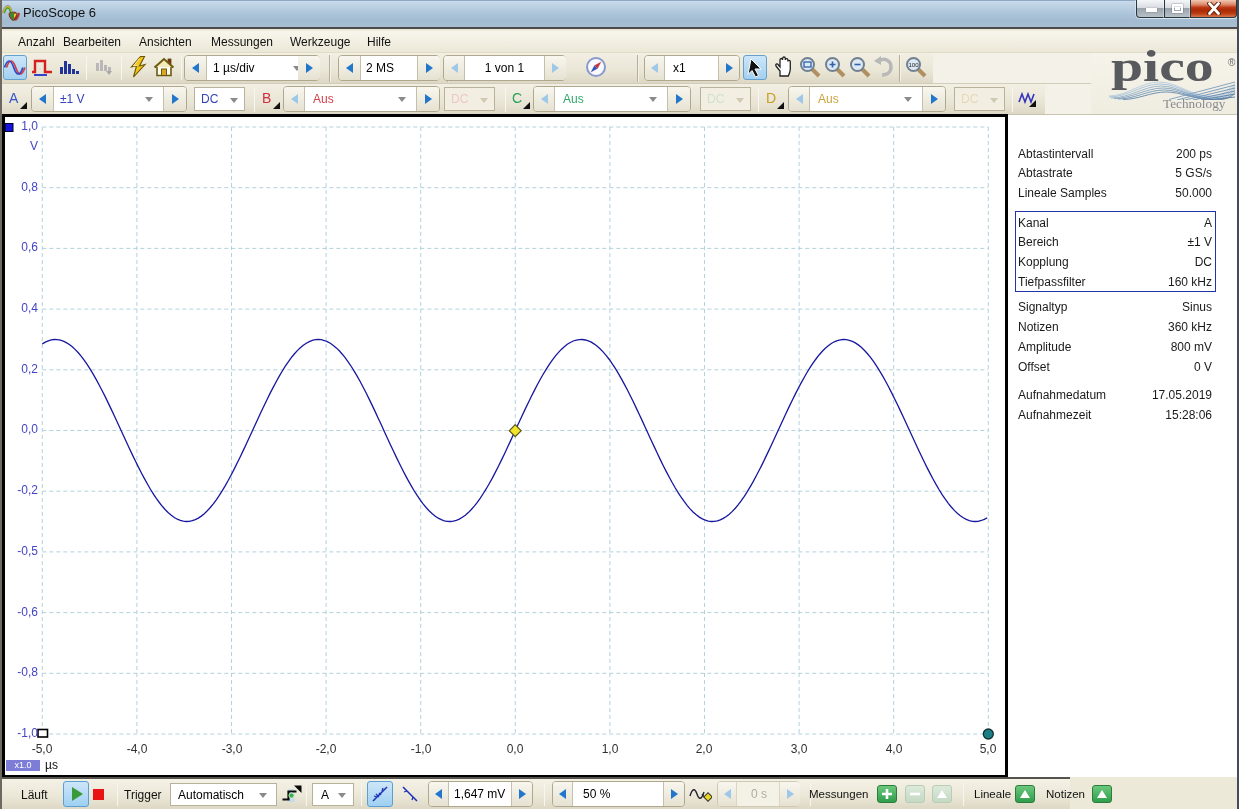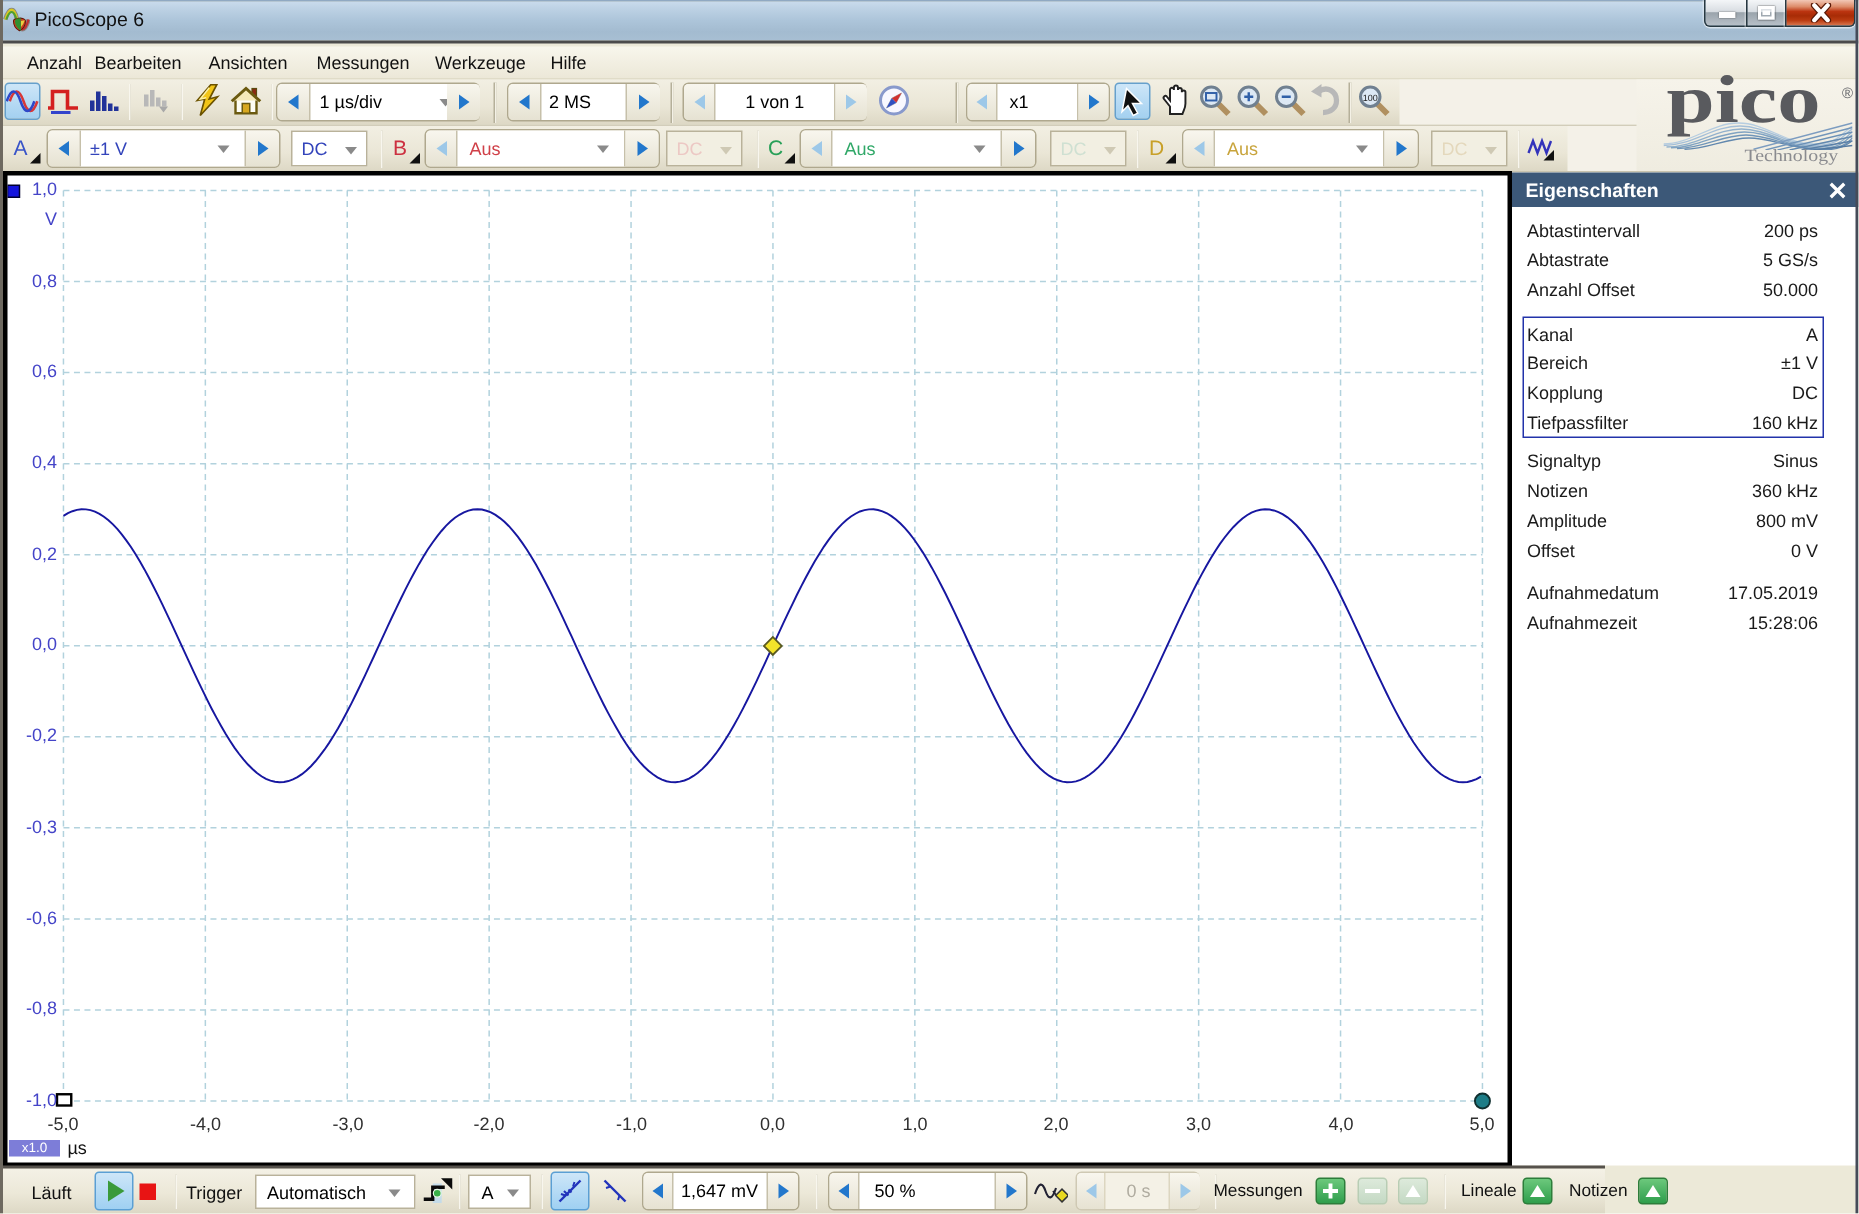--- a/index.html
+++ b/index.html
@@ -157,21 +157,21 @@
       </div>
   <div class="field" style="left:21px;width:58px">
         <span style="margin-left:5px">2 MS</span>
       </div>
   <div class="arrowbtn" style="left:79px;width:22px;border-radius:0 3px 3px 0">
         <div class="tri-r"></div>
       </div>
  </div>
  <div class="pane-sep" style="left:447px;top:2px;height:27px"></div>
 
- <div class="spin" style="left:455px;top:2px;width:123px;height:26px">
+ <div class="spin" style="left:443px;top:2px;width:123px;height:26px">
   <div class="arrowbtn" style="left:0;width:20px;border-radius:3px 0 0 3px">
         <div class="tri-l pale"></div>
       </div>
   <div class="field" style="left:20px;width:81px;justify-content:center">
         <span>1 von 1</span>
       </div>
   <div class="arrowbtn" style="left:101px;width:21px;border-radius:0 3px 3px 0">
         <div class="tri-r pale"></div>
       </div>
  </div>
@@ -374,50 +374,44 @@
 <rect x="0" y="6.5" width="8" height="8" fill="#1414dc" stroke="#000030" stroke-width="1"></rect>
 </svg>
 <div class="abs" id="axislabels" style="left:0;top:0;width:1008px;height:809px;pointer-events:none">
 <div class="ylab" style="left:2px;top:119px">1,0</div>
     <div class="ylab" style="left:2px;top:180px">0,8</div>
     <div class="ylab" style="left:2px;top:240px">0,6</div>
     <div class="ylab" style="left:2px;top:301px">0,4</div>
     <div class="ylab" style="left:2px;top:362px">0,2</div>
     <div class="ylab" style="left:2px;top:422px">0,0</div>
     <div class="ylab" style="left:2px;top:483px">-0,2</div>
-    <div class="ylab" style="left:2px;top:544px">-0,3</div>
+    <div class="ylab" style="left:2px;top:544px">-0,5</div>
     <div class="ylab" style="left:2px;top:605px">-0,6</div>
     <div class="ylab" style="left:2px;top:665px">-0,8</div>
     <div class="ylab" style="left:2px;top:726px">-1,0</div>
     <div class="ylab" style="left:2px;top:139px">V</div>
 <div class="xlab" style="left:22px;top:742px">-5,0</div>
     <div class="xlab" style="left:117px;top:742px">-4,0</div>
     <div class="xlab" style="left:212px;top:742px">-3,0</div>
     <div class="xlab" style="left:306px;top:742px">-2,0</div>
     <div class="xlab" style="left:401px;top:742px">-1,0</div>
     <div class="xlab" style="left:495px;top:742px">0,0</div>
     <div class="xlab" style="left:590px;top:742px">1,0</div>
     <div class="xlab" style="left:684px;top:742px">2,0</div>
     <div class="xlab" style="left:779px;top:742px">3,0</div>
     <div class="xlab" style="left:874px;top:742px">4,0</div>
     <div class="xlab" style="left:968px;top:742px">5,0</div>
 <div class="abs" style="left:6px;top:760px;width:34px;height:11px;background:#7d7dd8;color:#fff;font-size:9px;text-align:center;line-height:11px">x1.0</div>
 <div class="abs" style="left:45px;top:758px;font-size:12px;color:#111">µs</div>
 </div>
 <div class="abs" id="panel">
-    <div id="panel-header">
-      <span style="position:absolute;left:9px;top:4px">Eigenschaften</span>
-      <svg width="12" height="12" viewBox="0 0 12 12" style="position:absolute;right:8px;top:6px">
-        <path d="M1.5 1.5 L10.5 10.5 M10.5 1.5 L1.5 10.5" stroke="#fff" stroke-width="2.2"></path>
-      </svg>
-    </div>
 <div id="panelbox"></div>
 <div class="prow" style="top:31.5px"><span>Abtastintervall</span><span class="v">200 ps</span></div>
     <div class="prow" style="top:51px"><span>Abtastrate</span><span class="v">5 GS/s</span></div>
-    <div class="prow" style="top:70.5px"><span>Anzahl Offset</span><span class="v">50.000</span></div>
+    <div class="prow" style="top:70.5px"><span>Lineale Samples</span><span class="v">50.000</span></div>
     <div class="prow" style="top:100.5px"><span>Kanal</span><span class="v">A</span></div>
     <div class="prow" style="top:120px"><span>Bereich</span><span class="v">±1 V</span></div>
     <div class="prow" style="top:139.5px"><span>Kopplung</span><span class="v">DC</span></div>
     <div class="prow" style="top:159.5px"><span>Tiefpassfilter</span><span class="v">160 kHz</span></div>
     <div class="prow" style="top:185px"><span>Signaltyp</span><span class="v">Sinus</span></div>
     <div class="prow" style="top:205px"><span>Notizen</span><span class="v">360 kHz</span></div>
     <div class="prow" style="top:225px"><span>Amplitude</span><span class="v">800 mV</span></div>
     <div class="prow" style="top:245px"><span>Offset</span><span class="v">0 V</span></div>
     <div class="prow" style="top:272.5px"><span>Aufnahmedatum</span><span class="v">17.05.2019</span></div>
     <div class="prow" style="top:292.5px"><span>Aufnahmezeit</span><span class="v">15:28:06</span></div>

